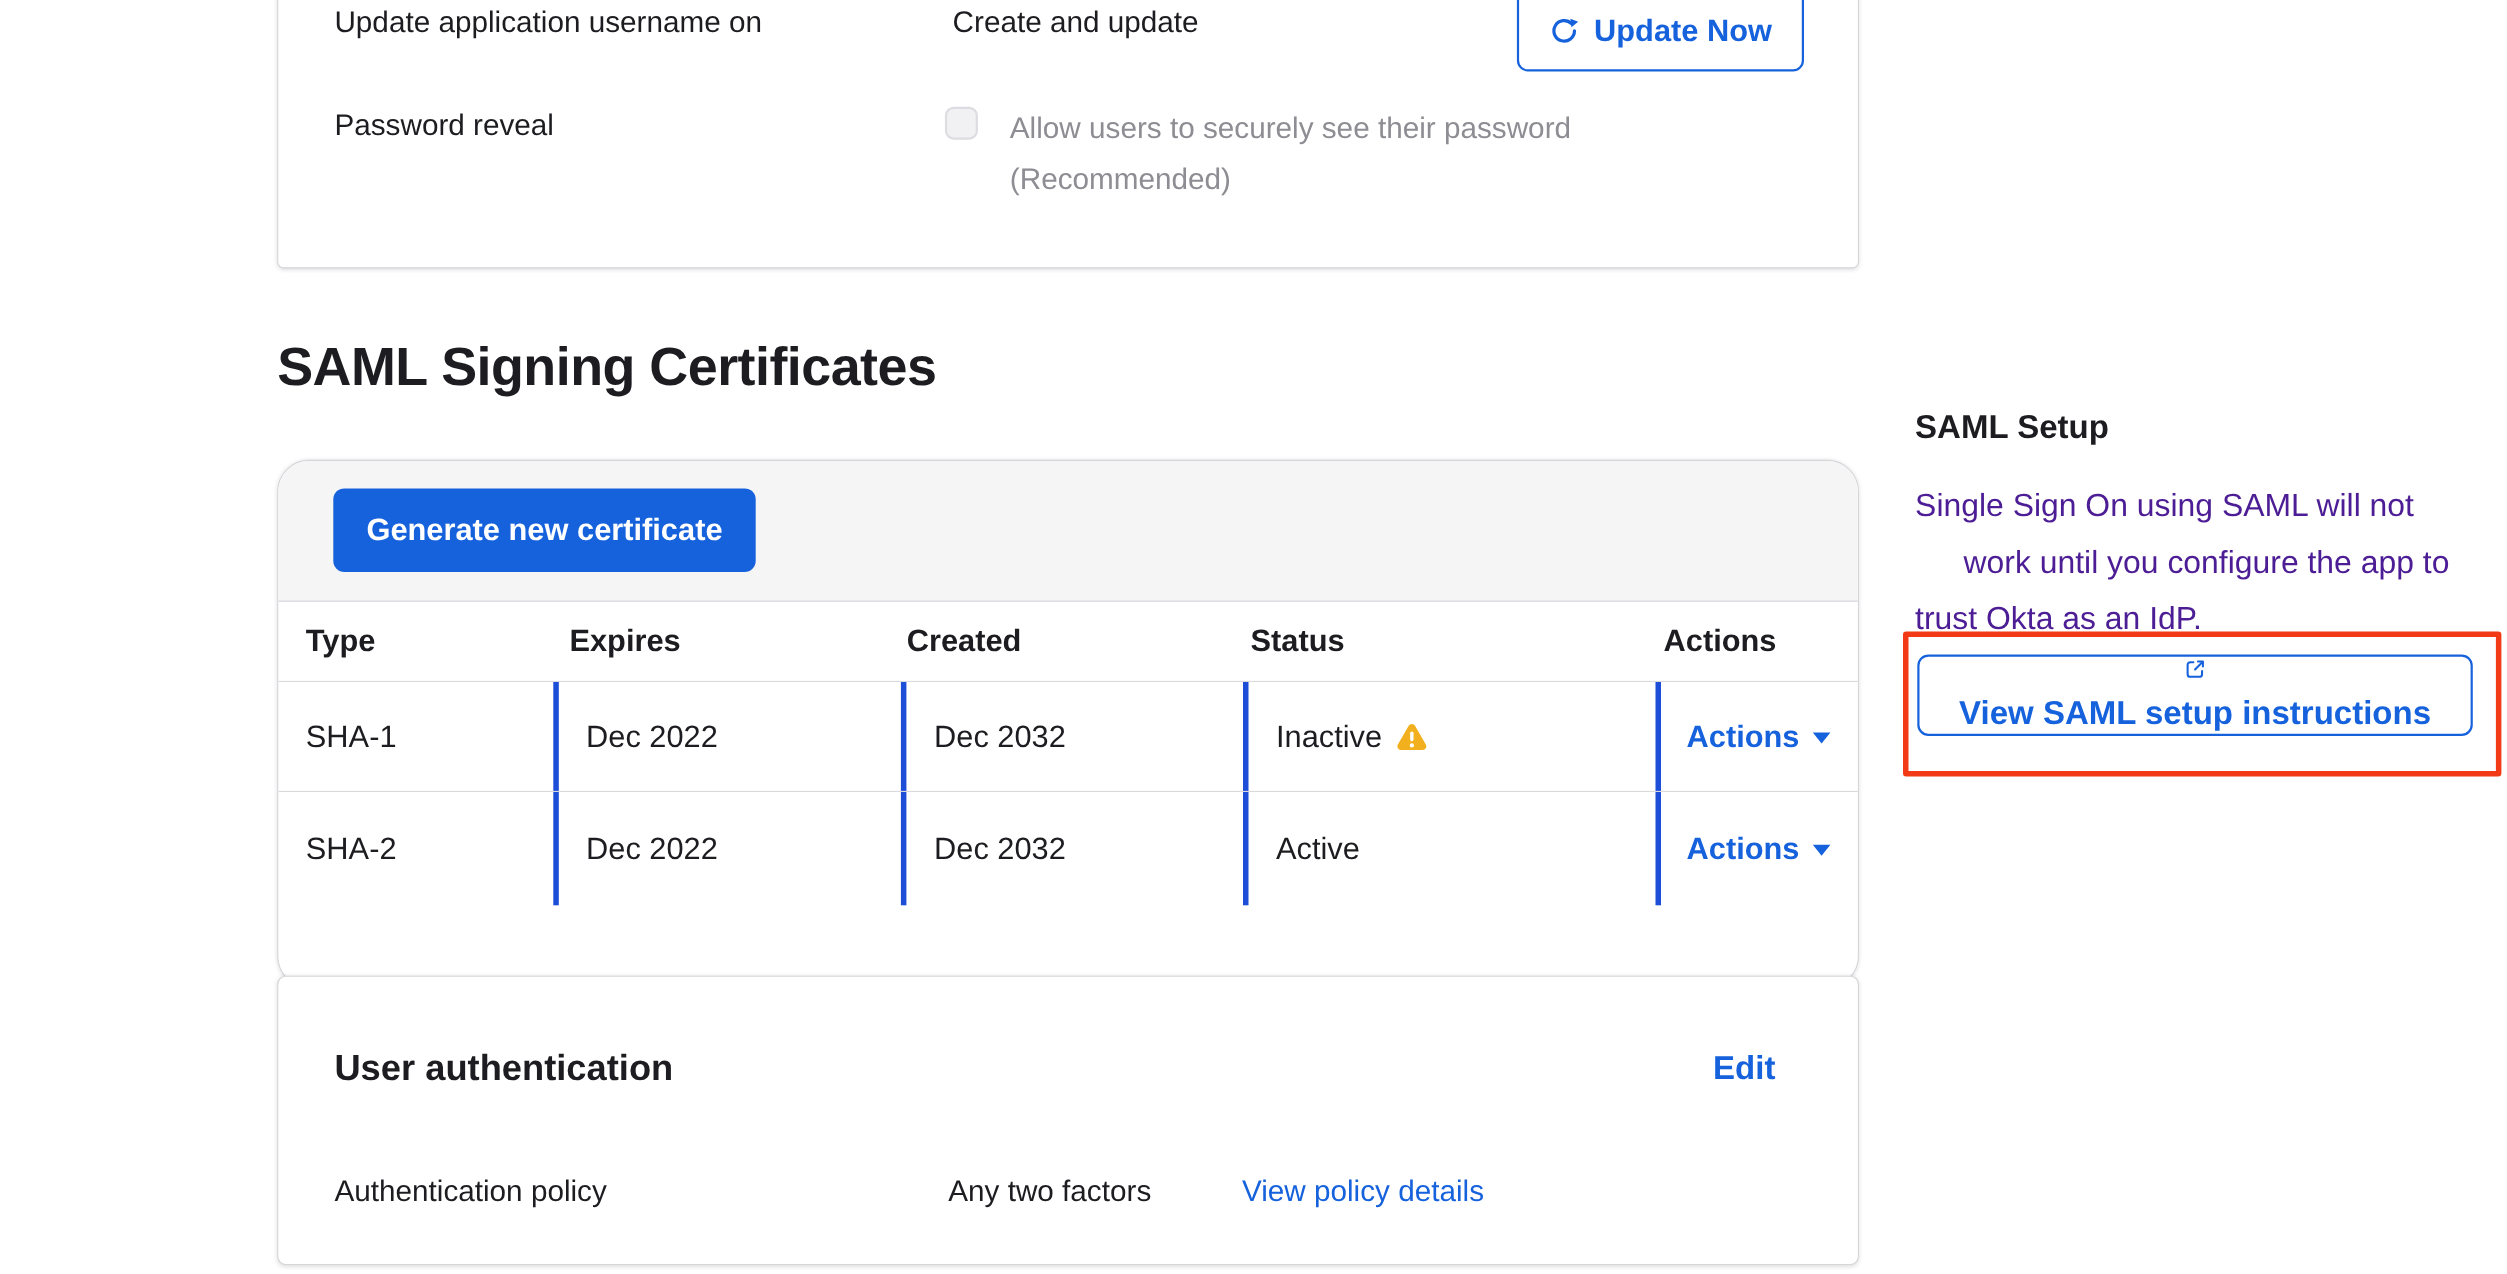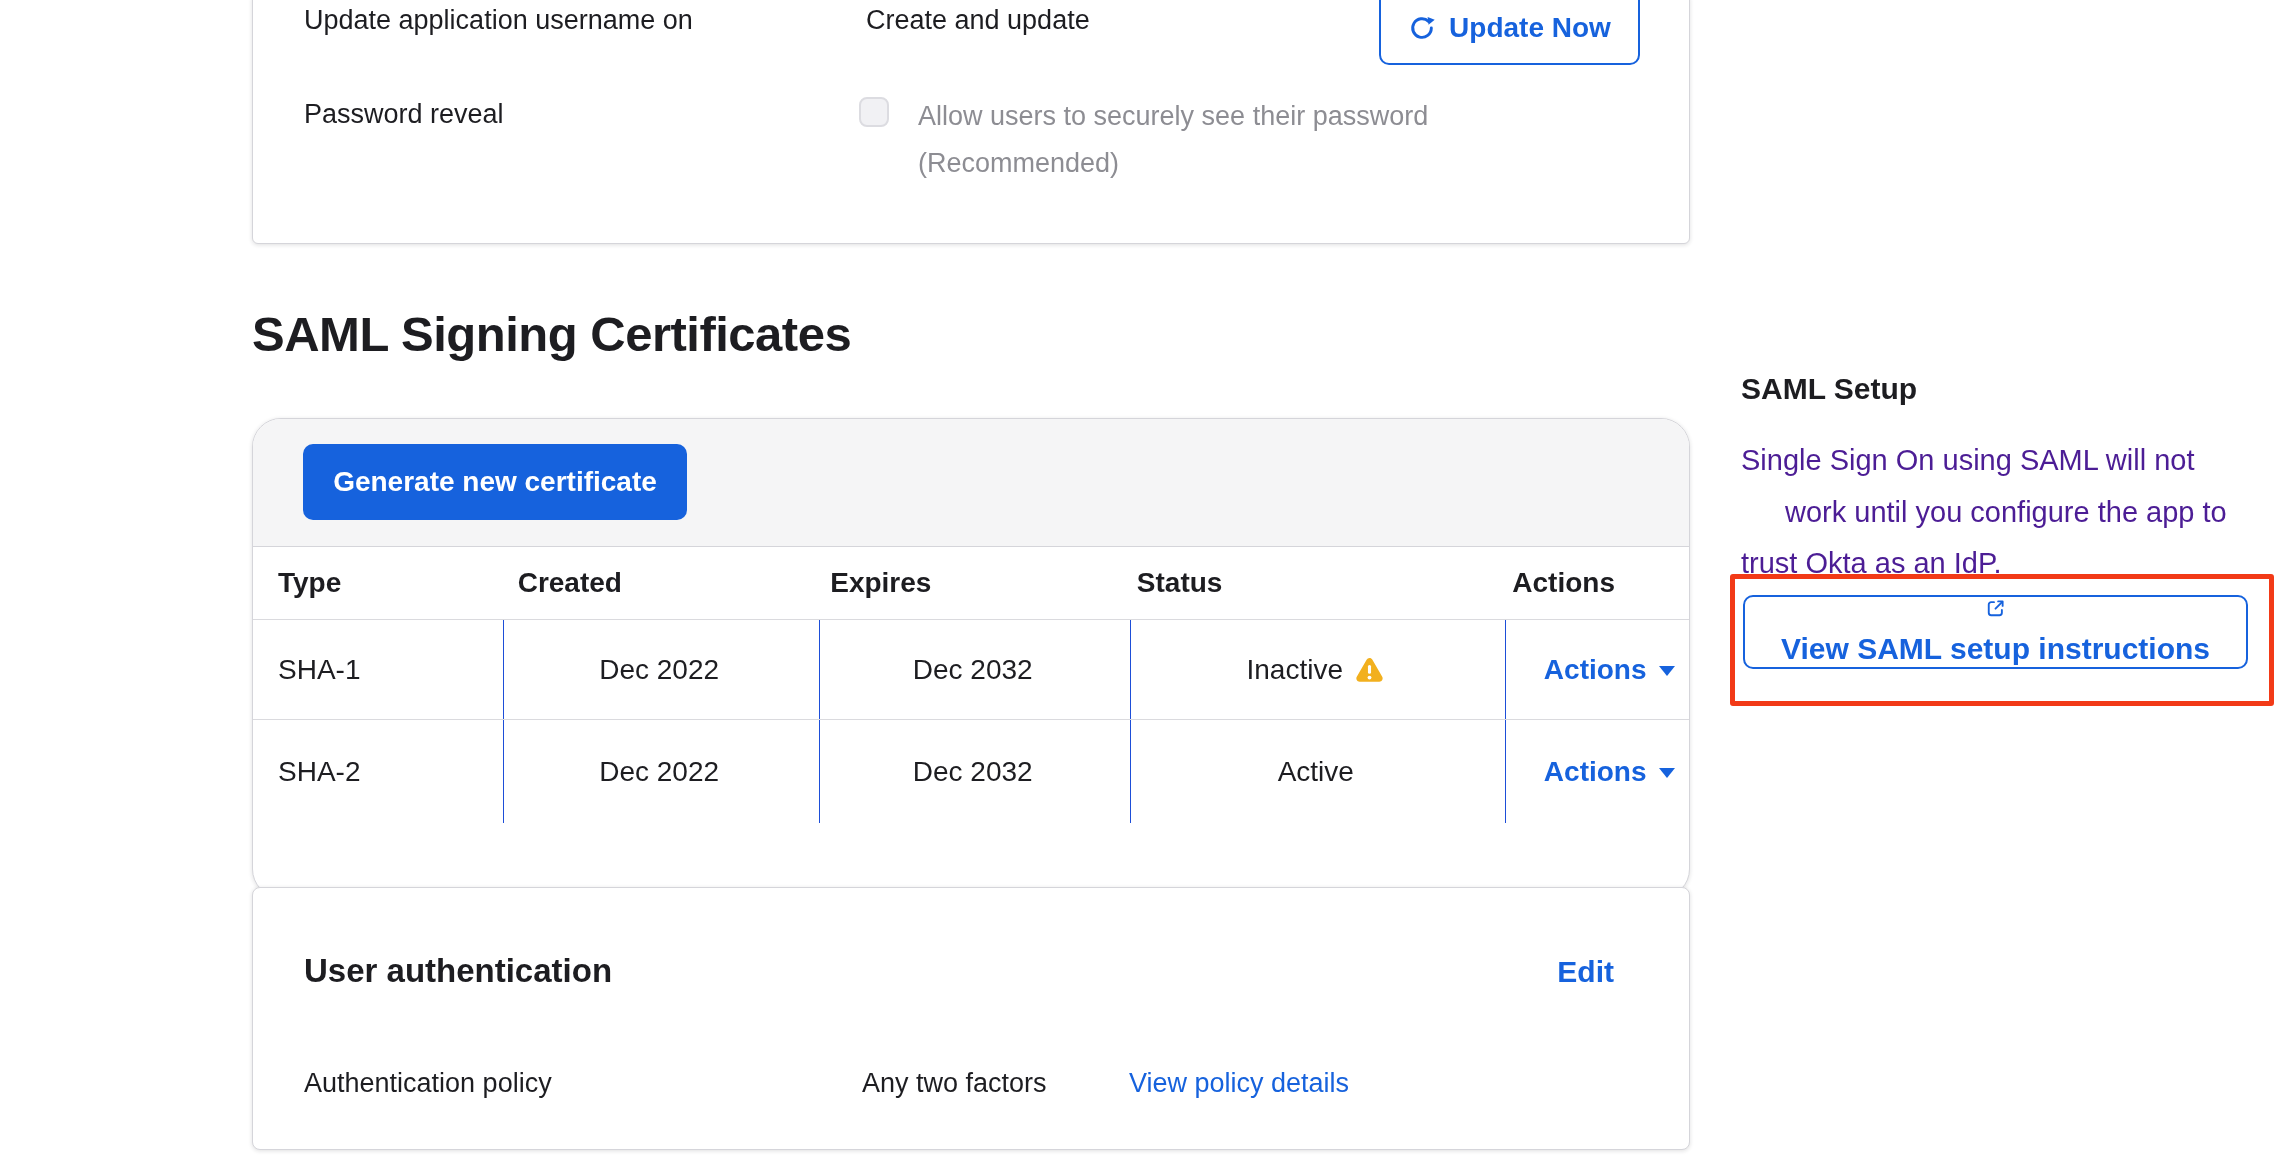--- a/index.html
+++ b/index.html
@@ -62,21 +62,21 @@
   .tbl-head { height:72px; font-weight:bold; font-size:28px; }
   .tbl-data { border-top:1px solid #dadade; font-size:28px;gap:30px; }
   .row-1 { height:100px; }
   .row-2 { height:104px; }
   .cell { box-sizing:border-box; padding-left:25px; display:flex; align-items:center; height:100%; }
   .c-type    { width:240px; }
   .c-created { width:313px; }
   .c-expires { width:307px; }
   .c-status  { width:378px; gap:11px; }
   .c-actions { width:200px; padding-left:23px; }
-  .tbl-data .cell + .cell { border-left:1px solid #1d4ed8;justify-content:center; }
+  .tbl-data .cell + .cell { border-left:5px solid #1d4ed8; }
   .actions-link { color:#1662dd; font-weight:bold; display:flex; align-items:center; gap:12px; cursor:pointer; }
   .caret-down {
     width:0; height:0; display:inline-block; margin-top:3px;
     border-left:8px solid transparent; border-right:8px solid transparent;
     border-top:10px solid #1662dd;
   }
   .warn-icon { width:31px; height:29px; display:inline-block; }
 
   
   .saml-setup-heading {
@@ -136,22 +136,22 @@
 
 <h1 class="section-heading">SAML Signing Certificates</h1>
 
 <section class="panel cert-panel">
   <div class="cert-toolbar">
     <button class="btn-primary">Generate new certificate</button>
   </div>
 
   <div class="tbl-row tbl-head">
     <div class="cell c-type">Type</div>
+    <div class="cell c-expires">Expires</div>
     <div class="cell c-created">Created</div>
-    <div class="cell c-expires">Expires</div>
     <div class="cell c-status">Status</div>
     <div class="cell c-actions">Actions</div>
   </div>
 
   <div class="tbl-row tbl-data row-1">
     <div class="cell c-type">
         <span>SHA-1</span>
       </div>
     <div class="cell c-created">
         <span>Dec 2022</span>

